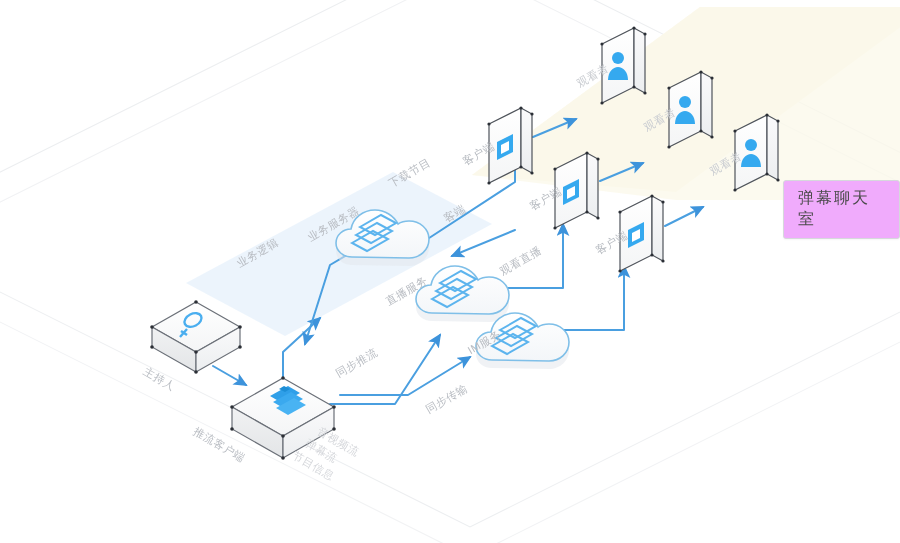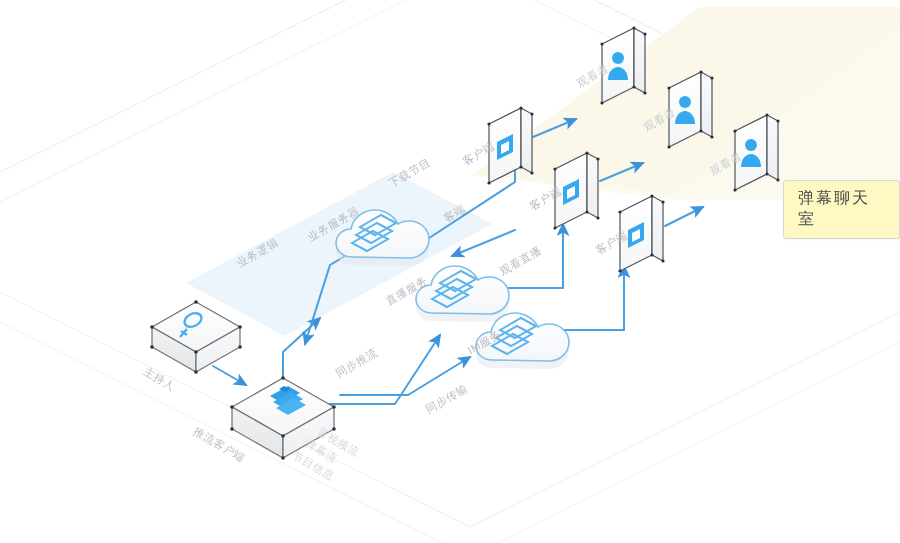--- a/index.html
+++ b/index.html
@@ -18,21 +18,21 @@
     color:#b8bcc2;
     font-size:11px;
     letter-spacing:.5px;
     transform-origin:0 0;
     user-select:none;
   }
   .lbl.dim{color:#c9ccd1;}
   .lbl.vdim{color:#d5d7db;}
   .chip{
     position:absolute;
-    background:#fef9c3;
+    background:#f0abfc;
     border:1px solid #d6d8dc;
     border-radius:3px;
     color:#4a4a4a;
     font-size:16px;
     padding:7px 14px 8px 14px;
     letter-spacing:2px;
     box-shadow:0 1px 2px rgba(0,0,0,.04);
   }
 </style>
 </head>

